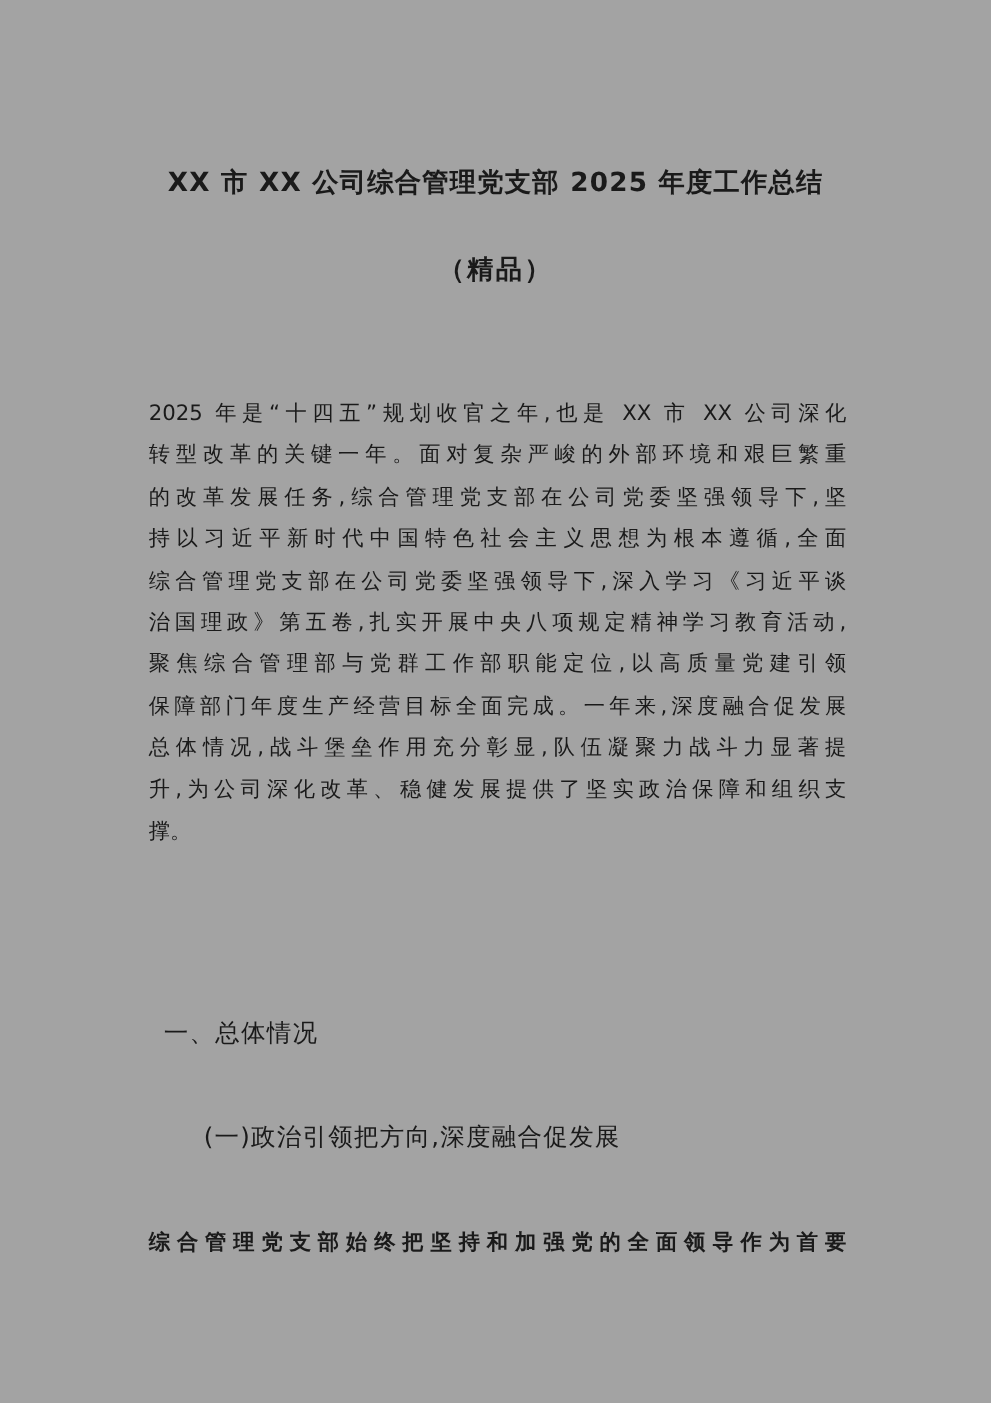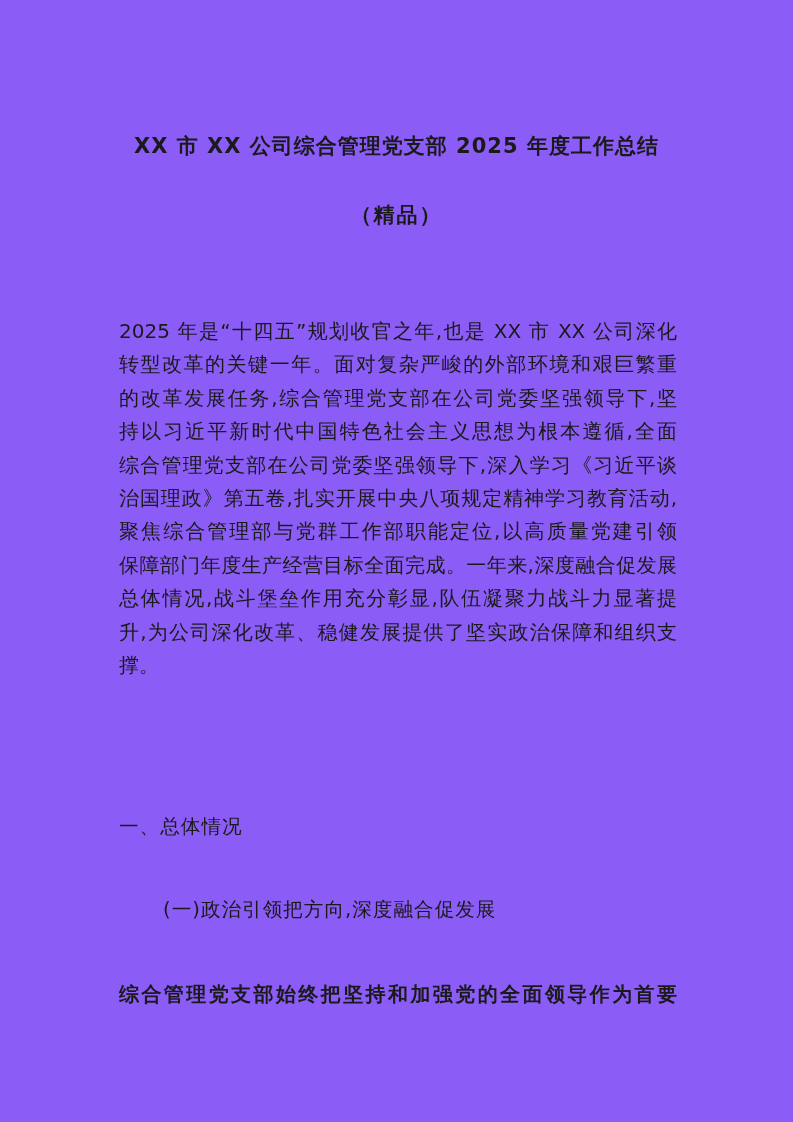--- a/index.html
+++ b/index.html
@@ -1,44 +1,44 @@
 <!DOCTYPE html>
 <html><head>
 <meta charset="utf-8">
 <style>
   html, body { margin: 0; padding: 0; background: #ffffff; }
   body {
     width: 793px; height: 1122px; position: relative; overflow: hidden;
     font-family: "DejaVu Sans", "Liberation Sans", sans-serif;
     color: #1a1a1a;
   }
-  .page { position: absolute; left: 0; top: 0; width: 793px; height: 1122px; background: #8b5cf6; }
+  .page { position: absolute; left: 0; top: 0; width: 793px; height: 1122px; background: #a3a3a3; }
   .title {
     position: absolute; left: 0; width: 793px; top: 131px;
     text-align: center; font-size: 21px; font-weight: bold; letter-spacing: 1px;
     line-height: 30px;
   }
   .subtitle {
     position: absolute; left: 0; width: 793px; top: 200px;
     text-align: center; font-size: 21px; line-height: 30px; letter-spacing: 2px; font-weight: bold;
   }
   .body-block {
     position: absolute; left: 119px; top: 315px; width: 558px;
   }
   .line {
     display: block; height: 33.4px; line-height: 33.4px;
-    font-size: 20px; white-space: nowrap;
+    font-size: 17px; white-space: nowrap;
     text-align: justify; text-align-last: justify;
     letter-spacing: 0;
   }
   .line.last { text-align-last: left; }
   .heading {
     position: absolute; left: 119px; font-size: 19.6px; line-height: 30px; white-space: nowrap;
   }
-  .h1 { top: 812px; letter-spacing: 1px; }
+  .h1 { top: 812px; letter-spacing: 1px; margin-left: 12px; }
   .h2 { top: 895px; letter-spacing: 1px; margin-left: 44px; }
   .para2 { position: absolute; left: 119px; top: 978px; width: 558px; font-weight: bold; }
 </style>
 </head>
 <body>
 
 <div class="page">
   <div class="title">XX 市 XX 公司综合管理党支部 2025 年度工作总结</div>
   <div class="subtitle">（精品）</div>
 

